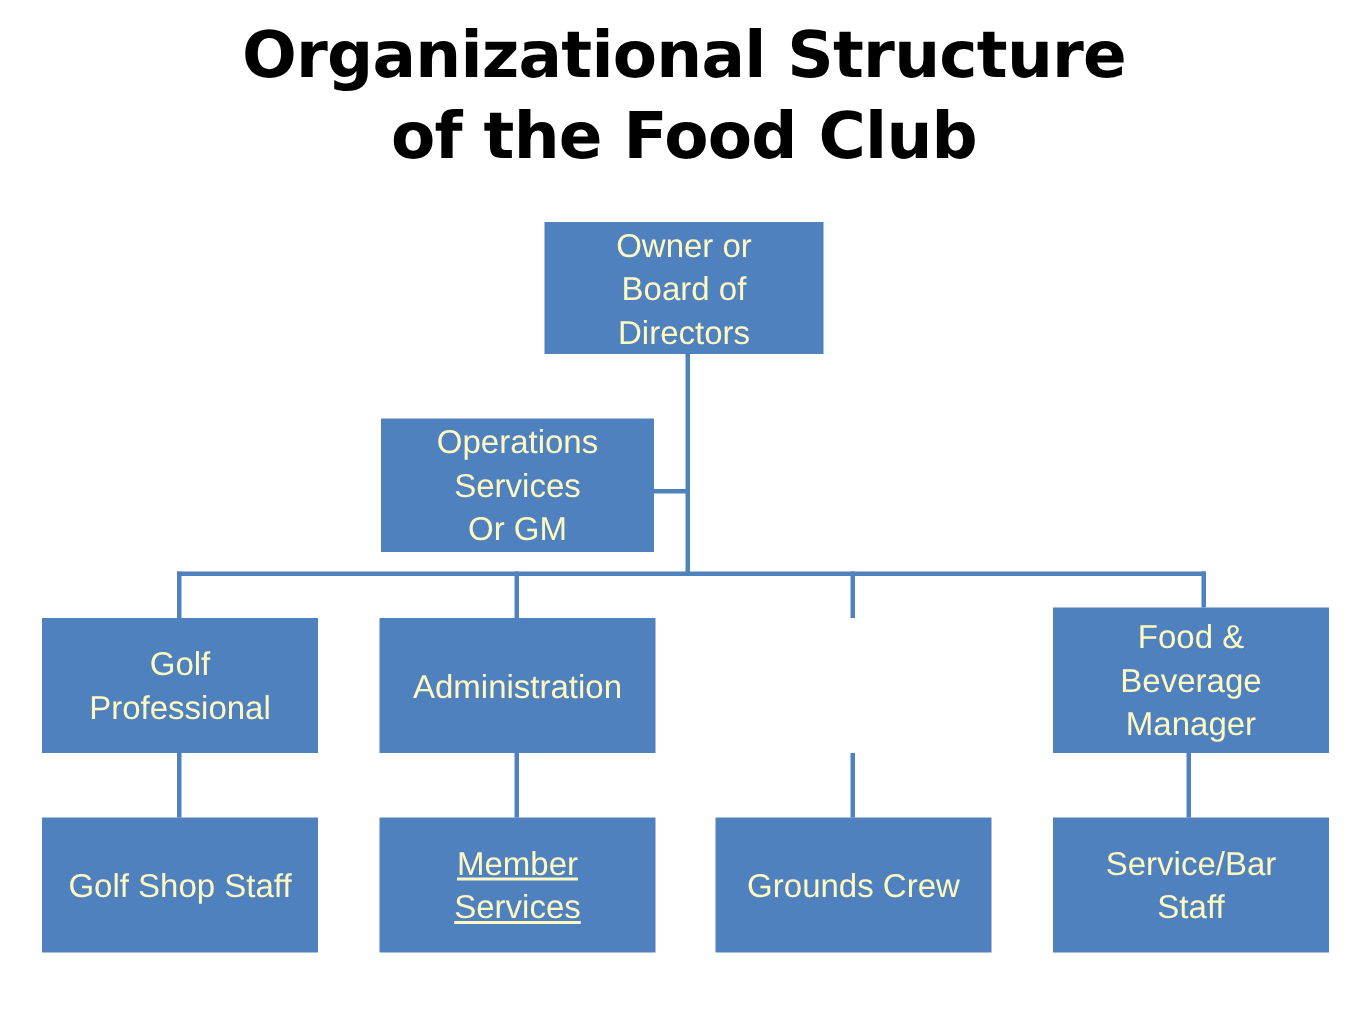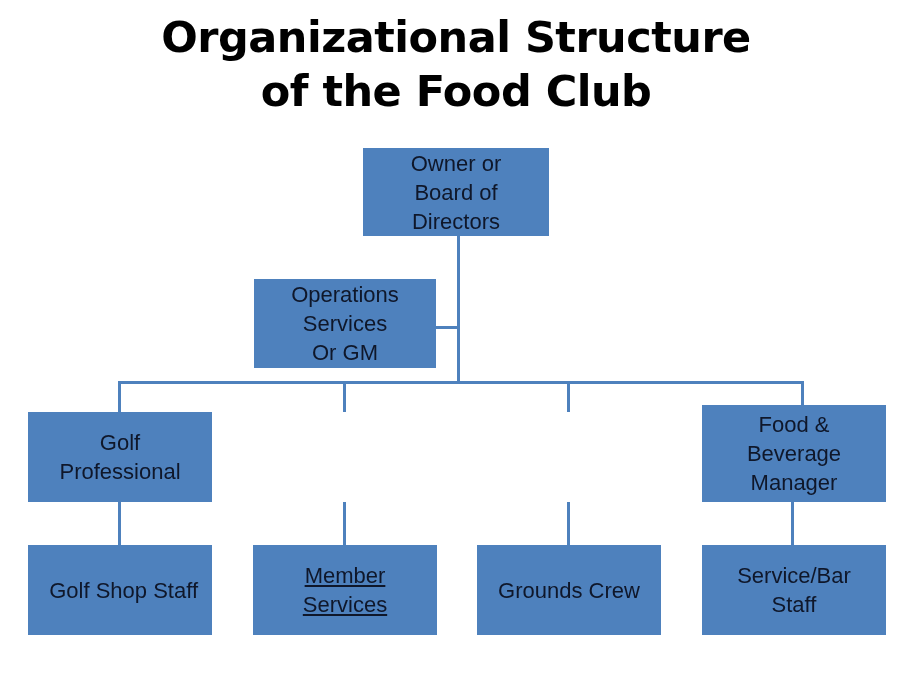--- a/index.html
+++ b/index.html
@@ -42,30 +42,30 @@
     position: absolute;
     background: #4E81BD;
   }
   .connector.v { width: 3px; }
   .connector.h { height: 3px; }
 
   
   .org-box {
     position: absolute;
     background: #4E81BD;
-    color: #0f172a;
+    color: #fef9c3;
     display: flex;
     align-items: center;
     justify-content: center;
     text-align: center;
     font-family: "Liberation Sans", sans-serif;
     font-size: 22px;
     line-height: 29px;
     box-sizing: border-box;
-    padding: 0 14px;
+    padding: 0 4px;
   }
   .org-box .box-label {
     display: block;
     white-space: pre-line;
   }
 </style>
 </head>
 <body>
 
 <div id="chart-canvas">
@@ -101,29 +101,32 @@
     <span class="box-label">Operations
 Services
 Or GM</span>
   </div>
 
   <div class="org-box" style="left:28px; top:412px; width:184px; height:90px;">
     <span class="box-label">Golf
 Professional</span>
   </div>
 
+  <div class="org-box" style="left:253px; top:412px; width:184px; height:90px;">
+    <span class="box-label">Administration</span>
+  </div>
 
 
   <div class="org-box" style="left:702px; top:405px; width:184px; height:97px;">
     <span class="box-label">Food &amp;
 Beverage
 Manager</span>
   </div>
 
-  <div class="org-box" style="left:28px; top:545px; width:184px; height:90px;justify-content:flex-end;">
+  <div class="org-box" style="left:28px; top:545px; width:184px; height:90px;">
     <span class="box-label">Golf Shop Staff</span>
   </div>
 
   <div class="org-box" style="left:253px; top:545px; width:184px; height:90px;text-decoration:underline;">
     <span class="box-label">Member
 Services</span>
   </div>
 
   <div class="org-box" style="left:477px; top:545px; width:184px; height:90px;align-items:center;">
     <span class="box-label">Grounds Crew</span>

